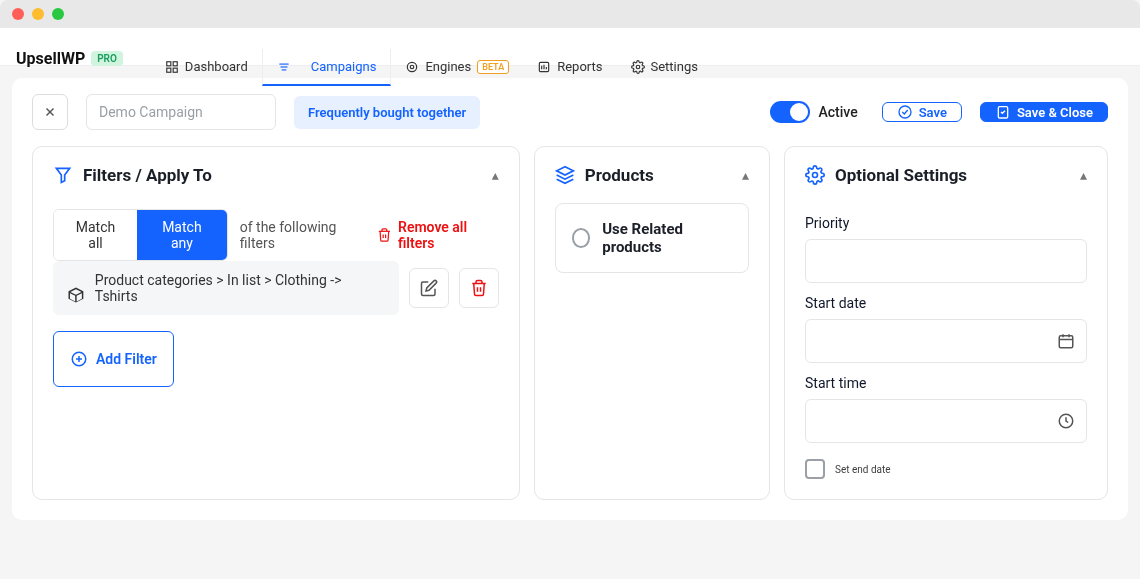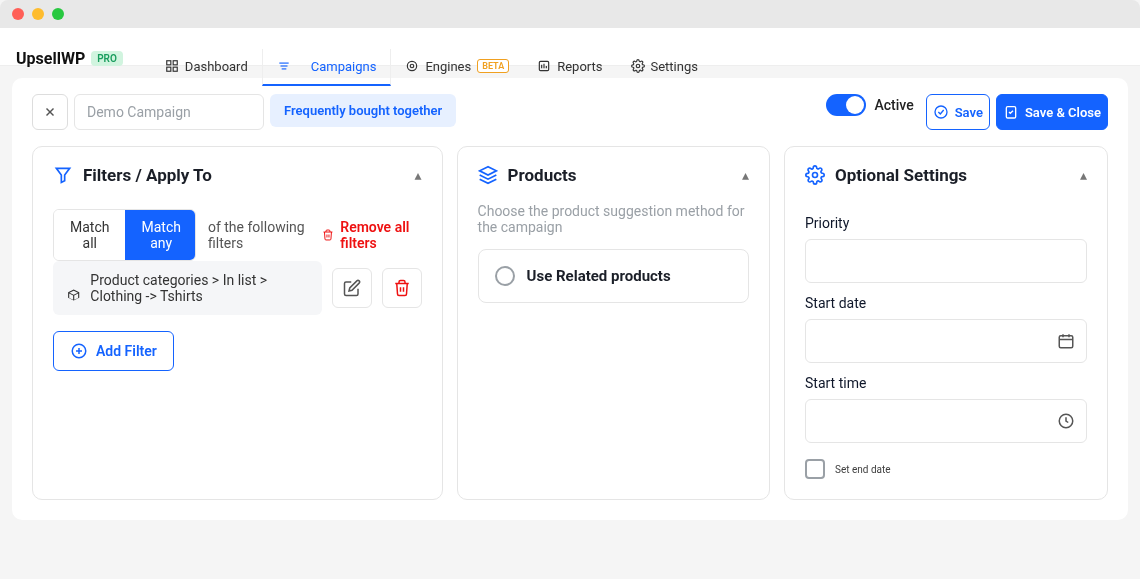--- a/index.html
+++ b/index.html
@@ -8,37 +8,37 @@
 .window-chrome { height: 28px; background: #e8e8e8; display: flex; align-items: center; padding: 0 12px; gap: 8px; border-radius: 8px 8px 0 0; }
 .traffic-light { width: 12px; height: 12px; border-radius: 50%; }
 .traffic-red { background: #ff5f57; }
 .traffic-yellow { background: #febc2e; }
 .traffic-green { background: #28c840; }
 
 .topbar { height: 38px; background: #fff; display: flex; align-items: center; padding: 0 16px; gap: 8px; border-bottom: 1px solid #eee; }
 .brand { font-weight: 700; font-size: 16px; color: #111; display: flex; align-items: center; gap: 6px; margin-top: 23px; }
 .pro-badge { background: #d1f4df; color: #1a9d5e; font-size: 10px; font-weight: 600; padding: 2px 6px; border-radius: 4px; }
 .nav { display: flex; gap: 0; margin-left: 20px; }
-.nav-item { display: flex; align-items: flex-start; gap: 6px; padding: 10px 14px; font-size: 13px; color: #333; cursor: pointer; border-bottom: 2px solid transparent; margin-top: 41px; }
+.nav-item { display: flex; align-items: flex-end; gap: 6px; padding: 10px 14px; font-size: 13px; color: #333; cursor: pointer; border-bottom: 2px solid transparent; margin-top: 41px; }
 .nav-item.active { color: #1463ff; border-bottom-color: #1463ff; border-left: 1px solid #eee; border-right: 1px solid #eee; gap: 20px; }
 .beta-badge { background: #fff; border: 1px solid #f0a020; color: #f0a020; font-size: 9px; padding: 1px 4px; border-radius: 3px; font-weight: 600; }
 
 .app-body { padding: 12px; background: #f5f5f5; }
 .container { background: #fff; border-radius: 10px; padding: 0; }
 
-.header-row { display: flex; align-items: flex-start; padding: 16px 20px; gap: 6px; }
+.header-row { display: flex; align-items: center; padding: 16px 20px; gap: 18px; }
 .close-btn { width: 36px; height: 36px; border: 1px solid #ddd; border-radius: 6px; background: #fff; display: flex; align-items: center; justify-content: center; cursor: pointer; font-size: 16px; color: #555; }
 .campaign-input { height: 36px; border: 1px solid #e5e5e5; border-radius: 6px; padding: 0 12px; font-size: 14px; color: #9aa0a6; width: 190px; }
 .tag-chip { background: #e7f0ff; color: #1463ff; font-size: 13px; font-weight: 600; padding: 9px 14px; border-radius: 6px; }
 .spacer { flex: 1; }
 .toggle-wrap { display: flex; align-items: center; gap: 8px; margin-right: 6px; }
 .toggle { width: 40px; height: 22px; background: #1463ff; border-radius: 11px; position: relative; cursor: pointer; }
 .toggle-knob { position: absolute; right: 2px; top: 2px; width: 18px; height: 18px; background: #fff; border-radius: 50%; }
 .toggle-label { font-size: 14px; color: #222; font-weight: 500; }
-.btn { height: 36px; border-radius: 6px; padding: 0 6px; font-size: 13px; font-weight: 600; display: inline-flex; align-items: center; gap: 6px; cursor: pointer; }
+.btn { height: 20px; border-radius: 6px; padding: 0 14px; font-size: 13px; font-weight: 600; display: inline-flex; align-items: center; gap: 6px; cursor: pointer; }
 .btn-outline { background: #fff; border: 1.5px solid #1463ff; color: #1463ff; }
 .btn-primary { background: #1463ff; border: 1px solid #1463ff; color: #fff; }
 
 .content-row { display: flex; gap: 14px; padding: 0 20px 20px; }
 .main-col { flex: 1; display: flex; flex-direction: row; gap: 14px; }
 .side-col { width: 324px; }
 
 .card { border: 1px solid #e5e5e5; border-radius: 10px; background: #fff; }
 .card-header { display: flex; align-items: center; gap: 10px; padding: 18px 20px; }
 .card-title { font-size: 17px; font-weight: 700; color: #1b1f28; flex: 1; }
@@ -51,21 +51,21 @@
 .seg-btn.active { background: #1463ff; color: #fff; }
 .match-text { font-size: 14px; color: #555; }
 .remove-all { margin-left: auto; color: #e11; font-size: 14px; font-weight: 600; display: flex; align-items: center; gap: 6px; cursor: pointer; }
 
 .filter-label { font-size: 12px; color: #9aa0a6; letter-spacing: 0.5px; margin-top: 18px; margin-bottom: 8px; font-weight: 500; }
 .filter-row { display: flex; align-items: center; gap: 10px; }
 .filter-chip { flex: 1; background: #f5f6f8; border-radius: 6px; padding: 11px 14px; display: flex; align-items: flex-end; gap: 10px; font-size: 14px; color: #333; }
 .icon-btn { width: 40px; height: 40px; border: 1px solid #e5e5e5; border-radius: 6px; background: #fff; display: flex; align-items: center; justify-content: center; cursor: pointer; color: #555; }
 .icon-btn.danger { color: #e11; }
 
-.add-filter-btn { margin-top: 16px; height: 40px; border: 1.5px solid #1463ff; color: #1463ff; background: #fff; border-radius: 6px; padding: 0 16px; font-size: 14px; font-weight: 600; display: inline-flex; align-items: center; gap: 8px; cursor: pointer; }
+.add-filter-btn { margin-top: 16px; height: 56px; border: 1.5px solid #1463ff; color: #1463ff; background: #fff; border-radius: 6px; padding: 0 16px; font-size: 14px; font-weight: 600; display: inline-flex; align-items: center; gap: 8px; cursor: pointer; }
 
 .products-hint { font-size: 14px; color: #9aa0a6; margin-bottom: 14px; }
 .radio-option { border: 1px solid #e5e5e5; border-radius: 8px; padding: 16px; display: flex; align-items: center; gap: 12px; cursor: pointer; }
 .radio-circle { width: 20px; height: 20px; border: 2px solid #9aa0a6; border-radius: 50%; }
 .radio-label { font-size: 15px; font-weight: 700; color: #1b1f28; }
 
 .side-card-body { padding: 0 20px 20px; }
 .field-label { font-size: 14px; color: #0f172a; margin-top: 12px; margin-bottom: 8px; }
 .field-input { width: 100%; height: 44px; border: 1px solid #e5e5e5; border-radius: 6px; padding: 0 12px; font-size: 14px; }
 .input-wrap { position: relative; }
@@ -234,21 +234,20 @@
 
         <div class="card">
           <div class="card-header">
             <svg width="20" height="20" viewBox="0 0 24 24" fill="none" stroke="#1463ff" stroke-width="2">
                 <path d="M12 2 2 7l10 5 10-5-10-5zM2 17l10 5 10-5M2 12l10 5 10-5"></path>
               </svg>
             <div class="card-title">Products</div>
             <span class="collapse-icon">▴</span>
           </div>
           <div class="card-body">
-            <div class="products-hint">Choose the product suggestion method for the campaign</div>
             <div class="radio-option">
               <div class="radio-circle"></div>
               <div class="radio-label">Use Related products</div>
             </div>
           </div>
         </div>
       </div>
 
       <div class="side-col">
         <div class="card">

